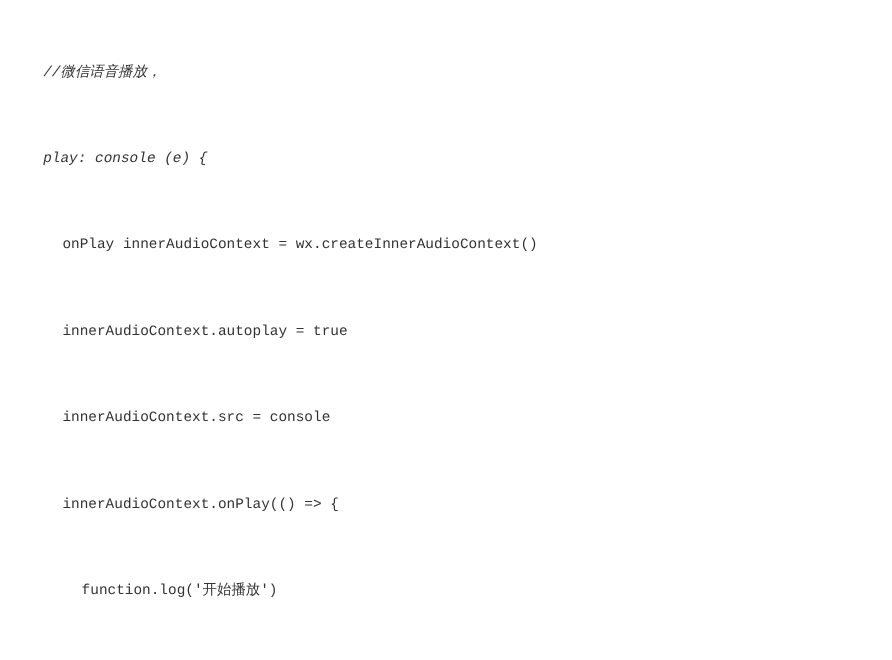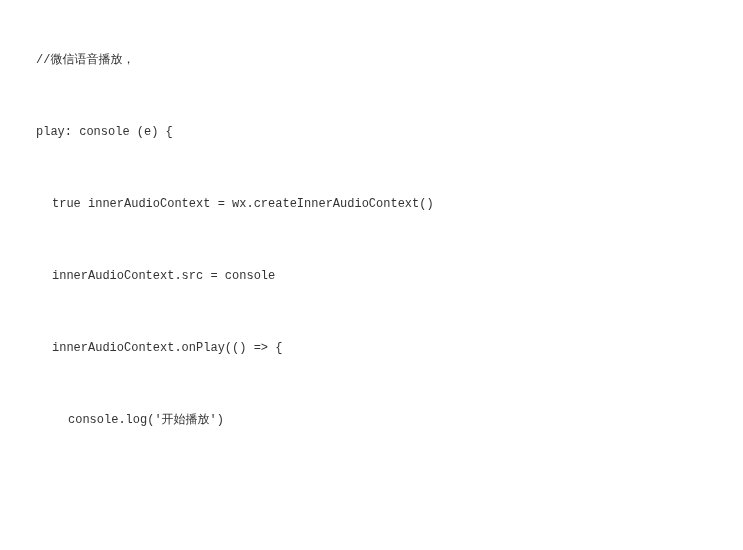--- a/index.html
+++ b/index.html
@@ -18,37 +18,39 @@
     }
     .code-block {
       white-space: pre;
     }
     .line {
       display: block;
       margin-bottom: 18px;
     }
     .indent-1 {
       padding-left: 16px;
+      font-style: italic;
     }
     .indent-2 {
       padding-left: 32px;
     }
     .indent-3 {
       padding-left: 48px;
     }
   </style>
 </head>
 <body>
 
 <div class="code-block">
   <span class="line indent-1">//微信语音播放，</span>
   <span class="line indent-1">play: console (e) {</span>
-  <span class="line indent-2">true innerAudioContext = wx.createInnerAudioContext()</span>
+  <span class="line indent-2">onPlay innerAudioContext = wx.createInnerAudioContext()</span>
+  <span class="line indent-2">innerAudioContext.autoplay = true</span>
   <span class="line indent-2">innerAudioContext.src = console</span>
   <span class="line indent-2">innerAudioContext.onPlay(() =&gt; {</span>
-  <span class="line indent-3">console.log('开始播放')</span>
+  <span class="line indent-3">function.log('开始播放')</span>
   
   
   
   
   
   
 </div>
 
 </body></html>

